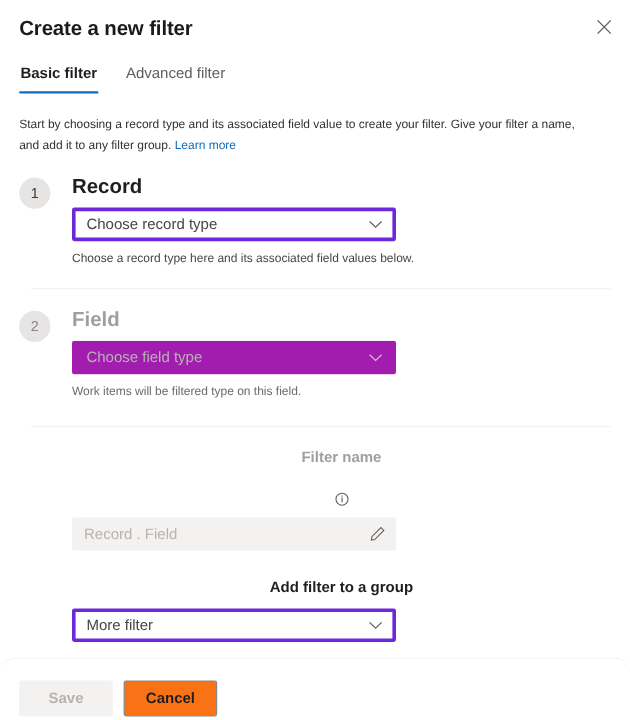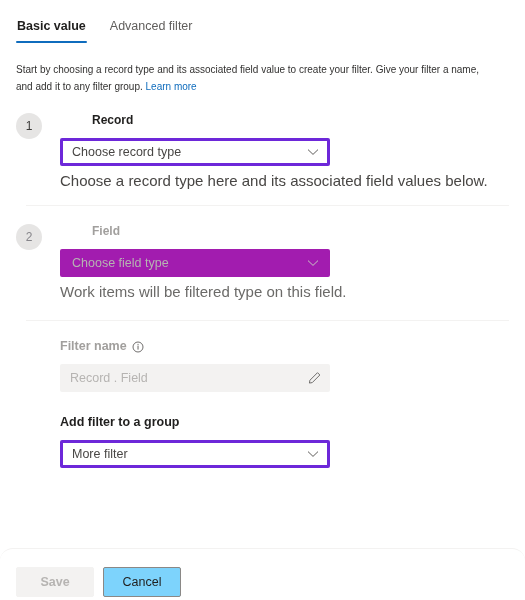--- a/index.html
+++ b/index.html
@@ -129,26 +129,25 @@
     align-items: center;
     justify-content: center;
     margin-top: 1px;
   }
   .step.disabled .step-badge { color: #86858a; }
   .step-content {
     flex: 1 1 auto;
     padding-left: 18px;
   }
   .step-label {
-    font-size: 12px;
+    font-size: 17px;
     font-weight: 600;
     color: #201f1e;
     line-height: 17px;
     margin-bottom: 9px;
-    margin-left: 32px;
   }
   .step.disabled .step-label { color: #a19f9d; font-weight: 600; }
 
   
   .select {
     position: relative;
     width: 270px;
     height: 28px;
     box-sizing: border-box;
     border: 3px solid #6d28d9;
@@ -169,41 +168,42 @@
     cursor: default;
   }
   .select .chevron {
     position: absolute;
     right: 8px;
     top: 50%;
     transform: translateY(-50%);
     display: flex;
   }
   .hint {
-    font-size: 15px;
+    font-size: 10px;
     color: #484644;
     line-height: 16px;
     margin-top: 7px;
   }
   .step.disabled .hint { color: #6b6a68; }
 
   
   .section {
     padding-top: 17px;
     padding-left: 44px;
   }
   .section-label {
     font-size: 12.5px;
     font-weight: 600;
     color: #201f1e;
     line-height: 17px;
     margin-bottom: 9px;
     display: flex;
     align-items: center;
-    gap: 5px;
+    gap: 20px;
+    flex-direction: column;
   }
   .section-label.muted { color: #a19f9d; }
   .info-icon {
     display: inline-flex;
     align-items: center;
     cursor: pointer;
   }
 
   .textbox {
     position: relative;
@@ -251,34 +251,42 @@
     box-sizing: border-box;
   }
   .btn-primary-disabled {
     background: #f3f2f1;
     border: 1px solid #f3f2f1;
     color: #b6b4b2;
     font-weight: 600;
     cursor: default;
   }
   .btn-secondary {
-    background: #7dd3fc;
+    background: #f97316;
     border: 1px solid #8a8886;
     color: #201f1e;
-    font-weight: 400;
+    font-weight: 700;
   }
 </style>
 </head>
 <body>
 
 <div class="panel">
 
+  <div class="header">
+    <div class="dialog-title">Create a new filter</div>
+    <button class="close-btn" aria-label="Close">
+      <svg width="13" height="13" viewBox="0 0 13 13">
+        <path d="M1 1 L12 12 M12 1 L1 12" stroke="#605e5c" stroke-width="1.1" fill="none"></path>
+      </svg>
+    </button>
+  </div>
 
   <div class="tabs">
-    <div class="tab active">Basic value</div>
+    <div class="tab active">Basic filter</div>
     <div class="tab">Advanced filter</div>
   </div>
 
   <div class="body">
 
     <div class="intro">
       <span>Start by choosing a record type and its associated field value to create your filter. Give your filter a name, and add it to any filter group.</span>
       <a class="intro-link">Learn more</a>
     </div>
 

